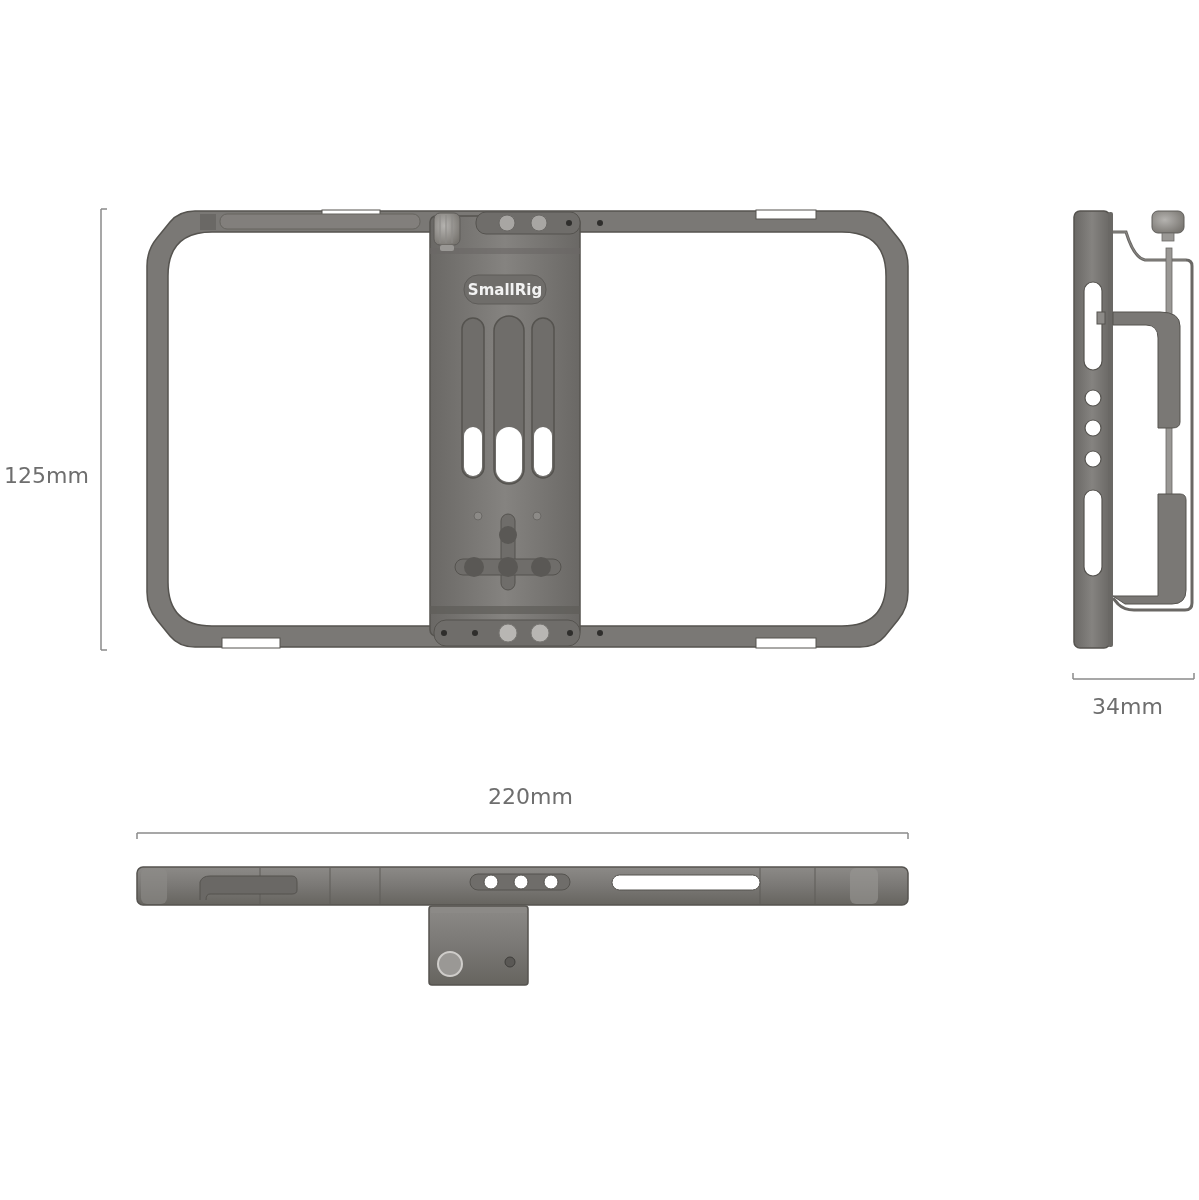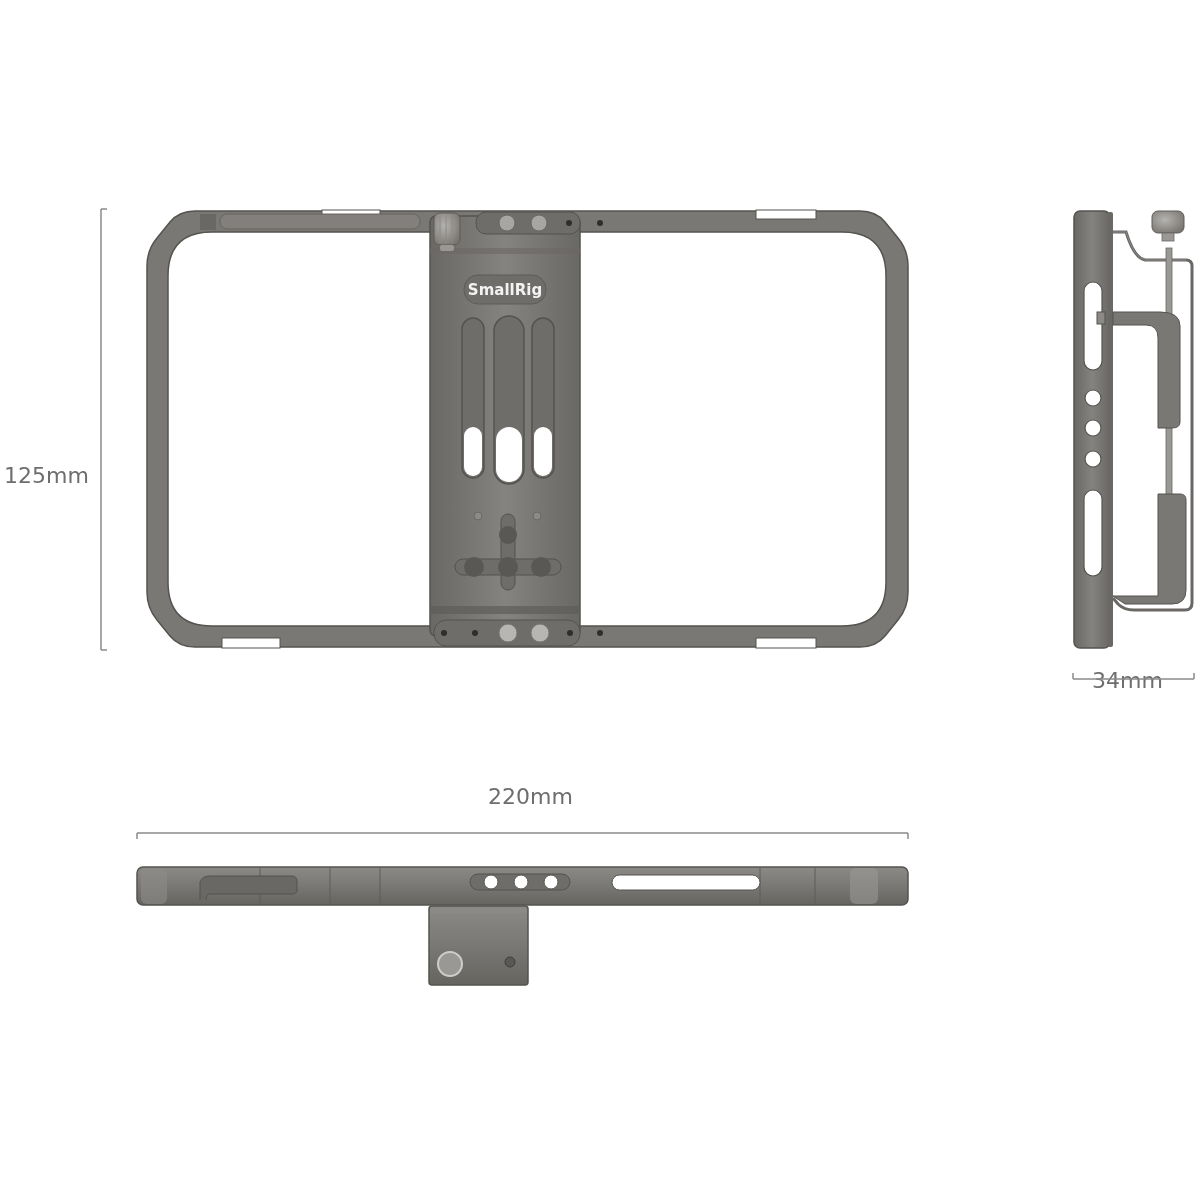--- a/index.html
+++ b/index.html
@@ -1,20 +1,20 @@
 <!DOCTYPE html>
 <html><head>
 <meta charset="utf-8">
 <style>
   html, body { margin: 0; padding: 0; background: #ffffff; }
   body { width: 1199px; height: 1200px; position: relative; overflow: hidden;
          font-family: "DejaVu Sans", "Liberation Sans", sans-serif; }
   .dim-label { position: absolute; color: #6e6e6e; font-size: 22px; letter-spacing: 0; white-space: nowrap; }
   #lbl-125 { left: 4px; top: 440px; margin-top: 23px; }
-  #lbl-34 { left: 1092px; top: 668px; text-align: right; }
+  #lbl-34 { left: 1092px; top: 694px; text-align: right; }
   #lbl-220 { left: 488px; top: 784px; }
   svg { position: absolute; left: 0; top: 0; }
   .brand { font-family: "DejaVu Sans", "Liberation Sans", sans-serif; font-size: 15px; fill: #f2f2f2; font-weight: bold; }
 </style>
 </head>
 <body>
 
 <div class="dim-label" id="lbl-125">125mm</div>
 <div class="dim-label" id="lbl-34">34mm</div>
 <div class="dim-label" id="lbl-220">220mm</div>

